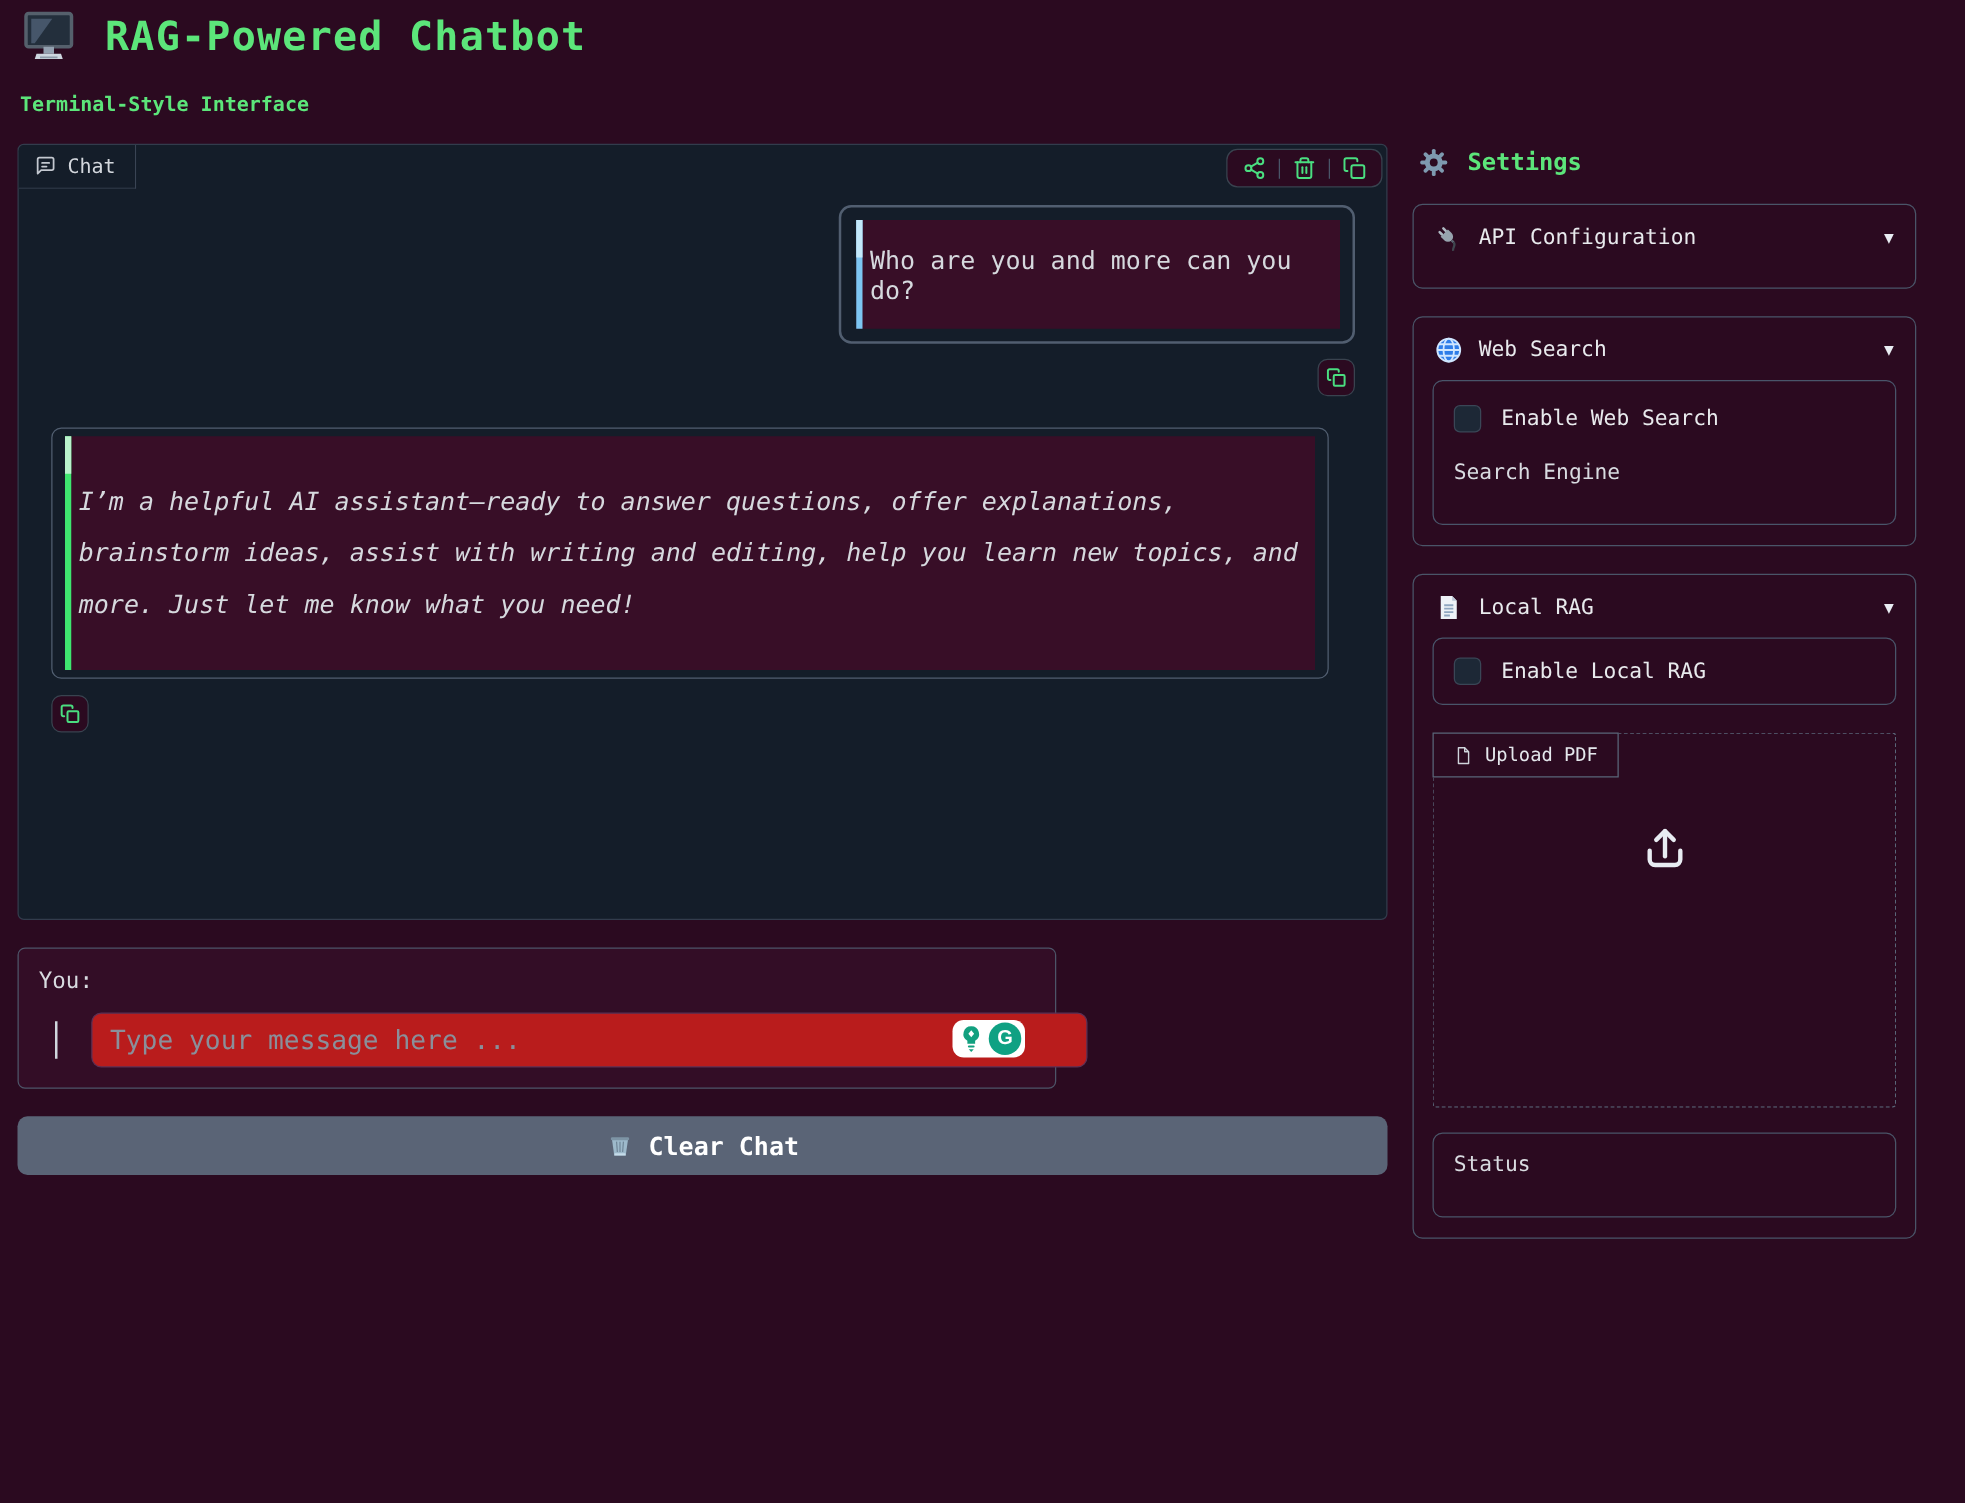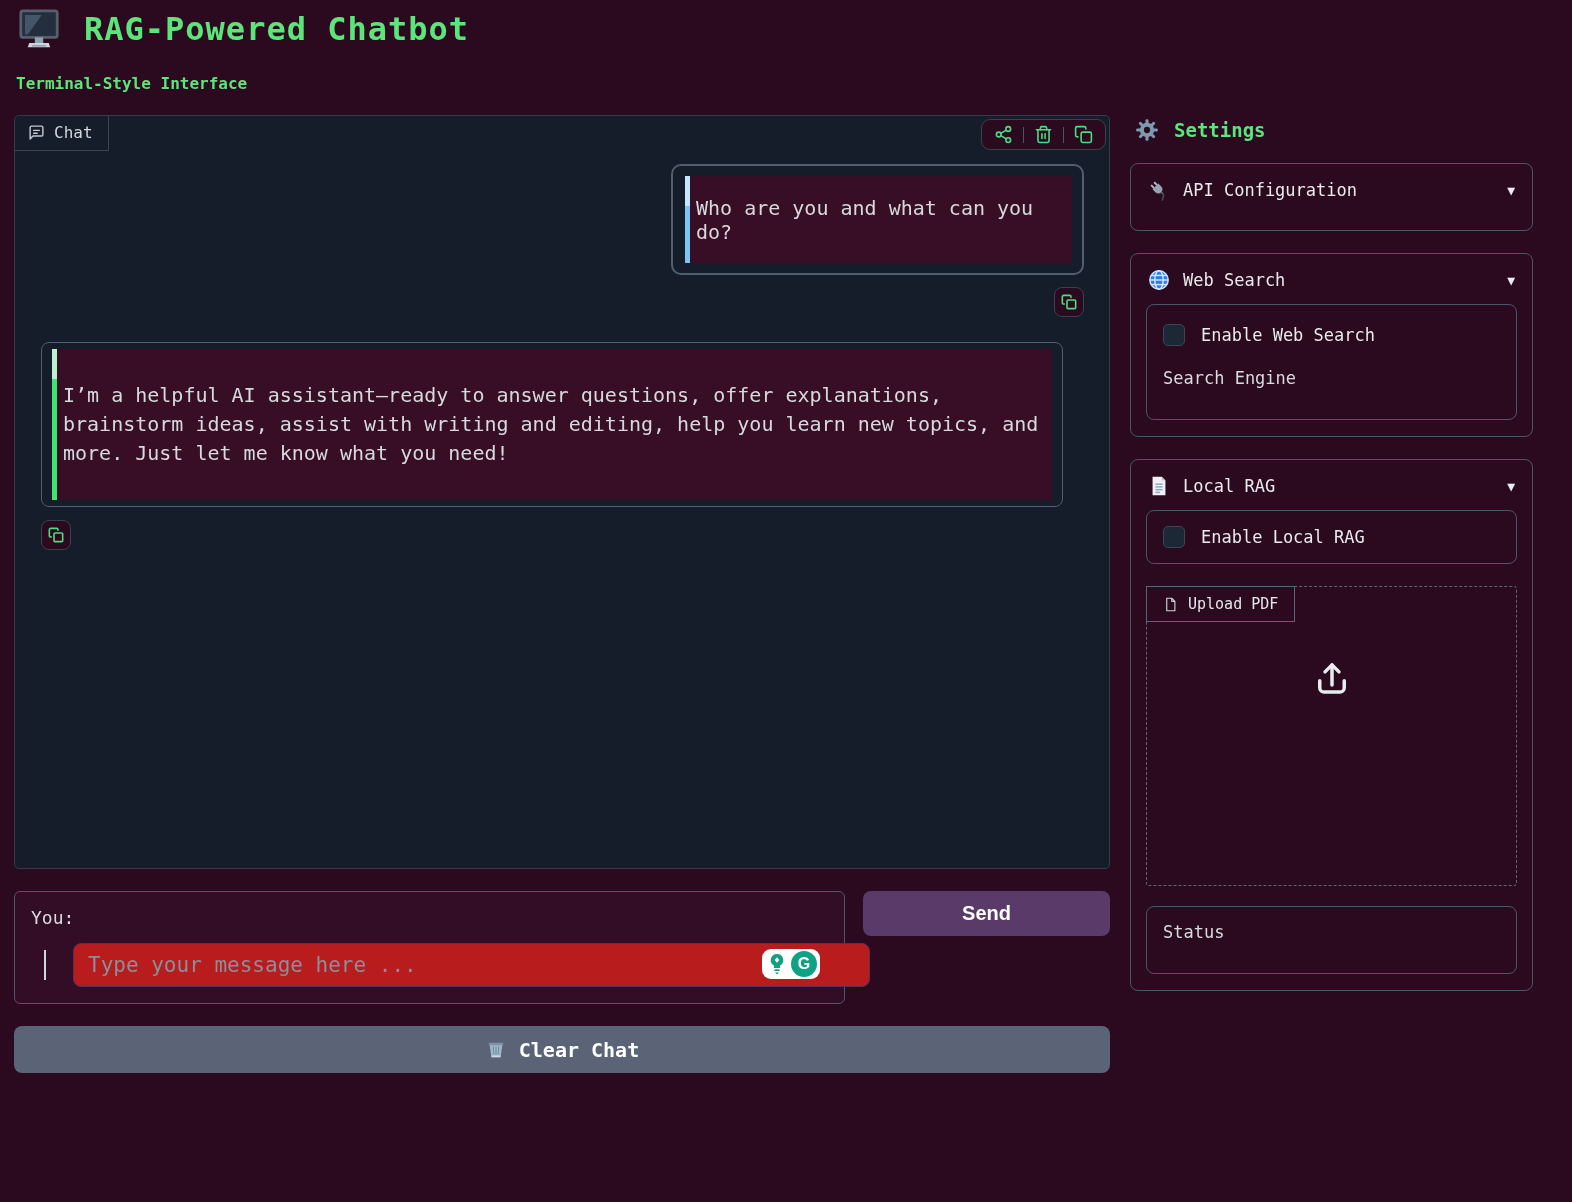--- a/index.html
+++ b/index.html
@@ -9,40 +9,40 @@
   
   .header { display:flex; align-items:center; gap:22px; padding:8px 0 0 16px; }
   .app-title { margin:0; font-size:32px; font-weight:bold; color:#5ce57a; letter-spacing:1px; }
   .subtitle { margin:24px 0 0 16px; font-size:16px; font-weight:bold; color:#5ce57a; }
 
   .main { display:flex; gap:20px; margin:22px 16px 0 14px; align-items:flex-start; }
   .chat-col { width:1096px; flex:none; }
   .sidebar { width:403px; flex:none; }
 
   
-  .chat-panel { position:relative; height:754px; background:#141d29; border:1px solid #323c4c; border-radius:5px; }
+  .chat-panel { position:relative; height:621px; background:#141d29; border:1px solid #323c4c; border-radius:5px; }
   .chat-tab { display:inline-flex; align-items:center; gap:9px; padding:7px 15px 8px 13px;
               border-right:1px solid #3a4454; border-bottom:1px solid #3a4454; border-top-left-radius:5px;
               color:#d3d7dd; font-size:16px; background:#141d29; cursor:default; }
   .chat-actions { position:absolute; top:3px; right:3px; display:flex; align-items:center; gap:10px;
                   background:#2b0a20; border:1px solid #39434f; border-radius:9px; padding:5px 12px; }
   .chat-actions .divider { width:1px; height:16px; background:#4a5568; }
   .icon-btn { display:flex; align-items:center; justify-content:center; cursor:pointer; background:none; border:none; padding:0; }
 
   .messages { padding:13px 25px 0 26px; }
   .msg-user-row { display:flex; justify-content:flex-end; }
   .msg-user { width:413px; border:2px solid #515e70; border-radius:10px; background:#141d29; padding:10px 10px 10px 12px; }
   .msg-inner { position:relative; background:#380e27; font-size:20px; color:#d6d9de; }
   .msg-user .msg-inner { border-left:5px solid #7cc5f2; min-height:87px; display:flex; align-items:center; padding:0 4px 0 6px; }
   .msg-user .cursor { position:absolute; left:-5px; top:0; width:5px; height:30px; background:#c3e8fb; }
   .copy-row-right { display:flex; justify-content:flex-end; margin-top:12px; }
   .copy-chip { width:30px; height:30px; background:#2b0a20; border:1px solid #39434f; border-radius:8px;
                display:flex; align-items:center; justify-content:center; cursor:pointer; }
   .msg-bot { margin-top:25px; width:1022px; border:1px solid #515e70; border-radius:8px; background:#141d29; padding:6px 10px; }
-  .msg-bot .msg-inner { border-left:5px solid #3ee66f; padding:32px 8px 32px 6px; line-height:29px; }
+  .msg-bot .msg-inner { border-left:5px solid #3ee66f; padding:32px 8px 32px 6px; line-height:41px;font-style:italic; }
   .msg-bot .cursor { position:absolute; left:-5px; top:0; width:5px; height:30px; background:#b9f2cc; }
   .copy-row-left { margin-top:13px; }
 
   
   .input-row { display:flex; gap:18px; margin-top:22px; align-items:flex-start; }
   .you-box { width:831px; border:1px solid #4d5568; border-radius:6px; background:#330d26; padding:15px 16px 16px; }
   .you-label { font-size:18px; color:#d8dbe0; }
   .chat-input-wrap { position:relative; margin-top:15px; }
   .chat-input { width:100%; height:44px; background:#b91c1c; border:1px solid #5c3054; border-radius:8px;
                 color:#e8eaed; font-family:"DejaVu Sans Mono",monospace; font-size:21px; padding:0 76px 0 14px; outline:none;margin-left:42px; }
@@ -146,21 +146,21 @@
             <path d="M5 15H4a2 2 0 0 1-2-2V4a2 2 0 0 1 2-2h9a2 2 0 0 1 2 2v1"></path>
           </svg>
         </button>
       </div>
 
       <div class="messages">
         <div class="msg-user-row">
           <div class="msg-user">
             <div class="msg-inner">
               <div class="cursor"></div>
-              <span>Who are you and what can you do?</span>
+              <span>Who are you and more can you do?</span>
             </div>
           </div>
         </div>
         <div class="copy-row-right">
           <div class="copy-chip">
             <svg width="16" height="16" viewBox="0 0 24 24" fill="none" stroke="#4ade80" stroke-width="2.4" stroke-linecap="round">
               <rect x="9" y="9" width="13" height="13" rx="1.5"></rect>
               <path d="M5 15H4a2 2 0 0 1-2-2V4a2 2 0 0 1 2-2h9a2 2 0 0 1 2 2v1"></path>
             </svg>
           </div>
@@ -195,21 +195,20 @@
                 <path d="M12 3a6.2 6.2 0 0 1 3.1 11.6V17H8.9v-2.4A6.2 6.2 0 0 1 12 3z" fill="#12a07f"></path>
                 <rect x="9.3" y="18.3" width="5.4" height="1.8" rx="0.9" fill="#12a07f"></rect>
                 <path d="M10 21.4h4l-2 2.2z" fill="#12a07f"></path>
                 <path d="M12 6.2l2.3 2.8L12 11.8 9.7 9z" fill="#ffffff"></path>
               </svg>
             </span>
             <span class="g-badge">G</span>
           </div>
         </div>
       </div>
-      <button class="send-btn">Send</button>
     </div>
 
     <button class="clear-btn">
       <span>
         <svg width="22" height="22" viewBox="0 0 24 24">
           <path d="M5 6h14l-2 14H7z" fill="#9db9cb"></path>
           <rect x="4" y="4.2" width="16" height="2.6" rx="1.2" fill="#7d94a5"></rect>
           <path d="M7.3 18h9.4l.3 2H7z" fill="#c6dcea"></path>
           <g stroke="#6e8496" stroke-width="1">
             <line x1="9" y1="8" x2="9.7" y2="17"></line>

